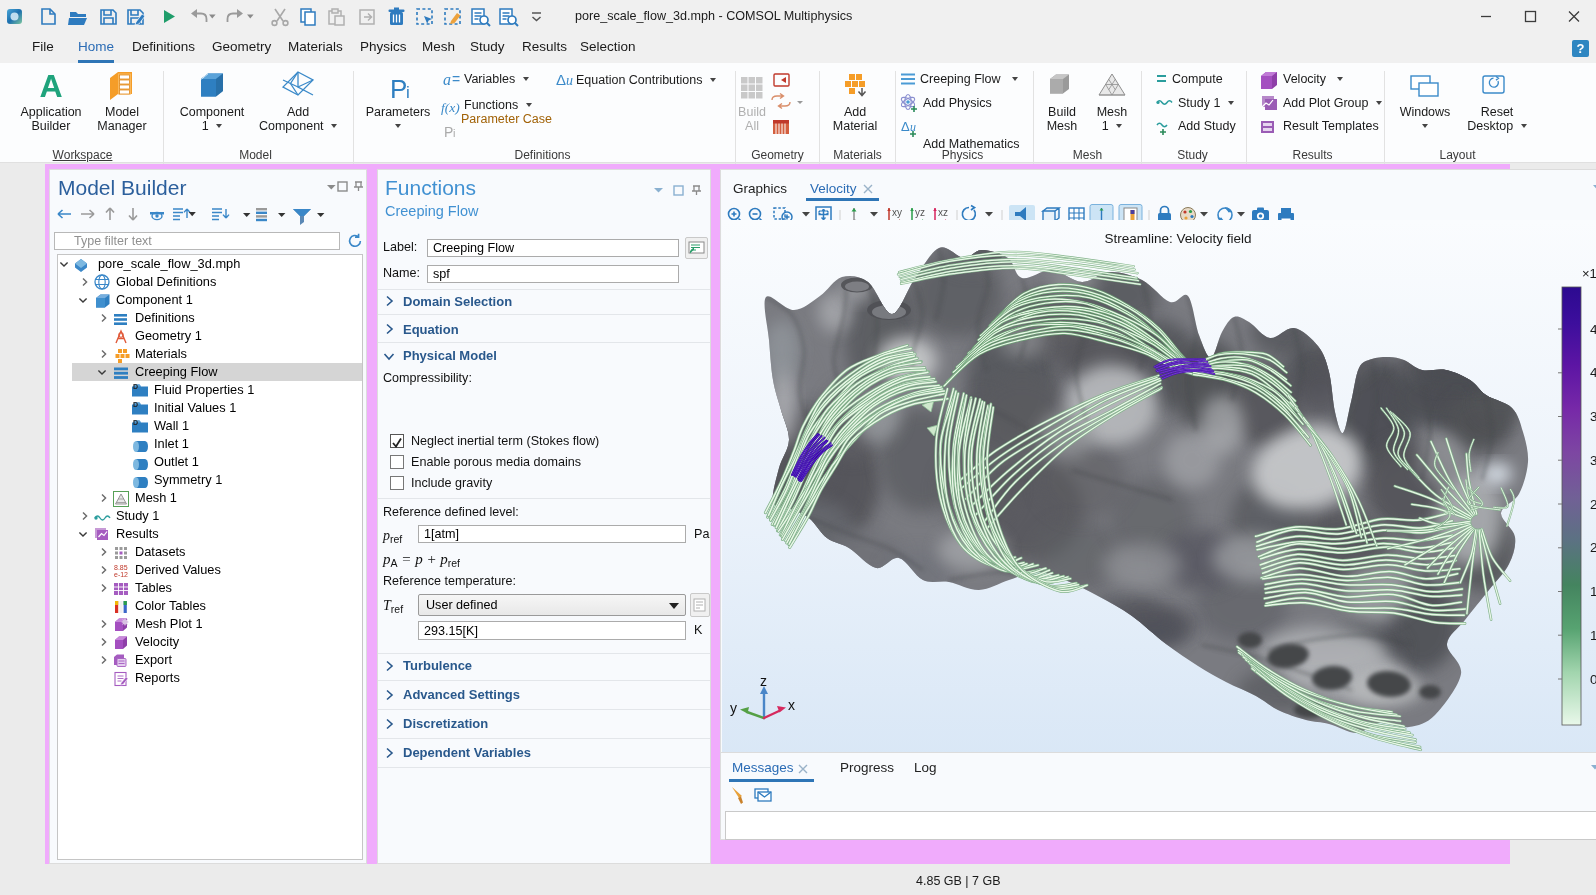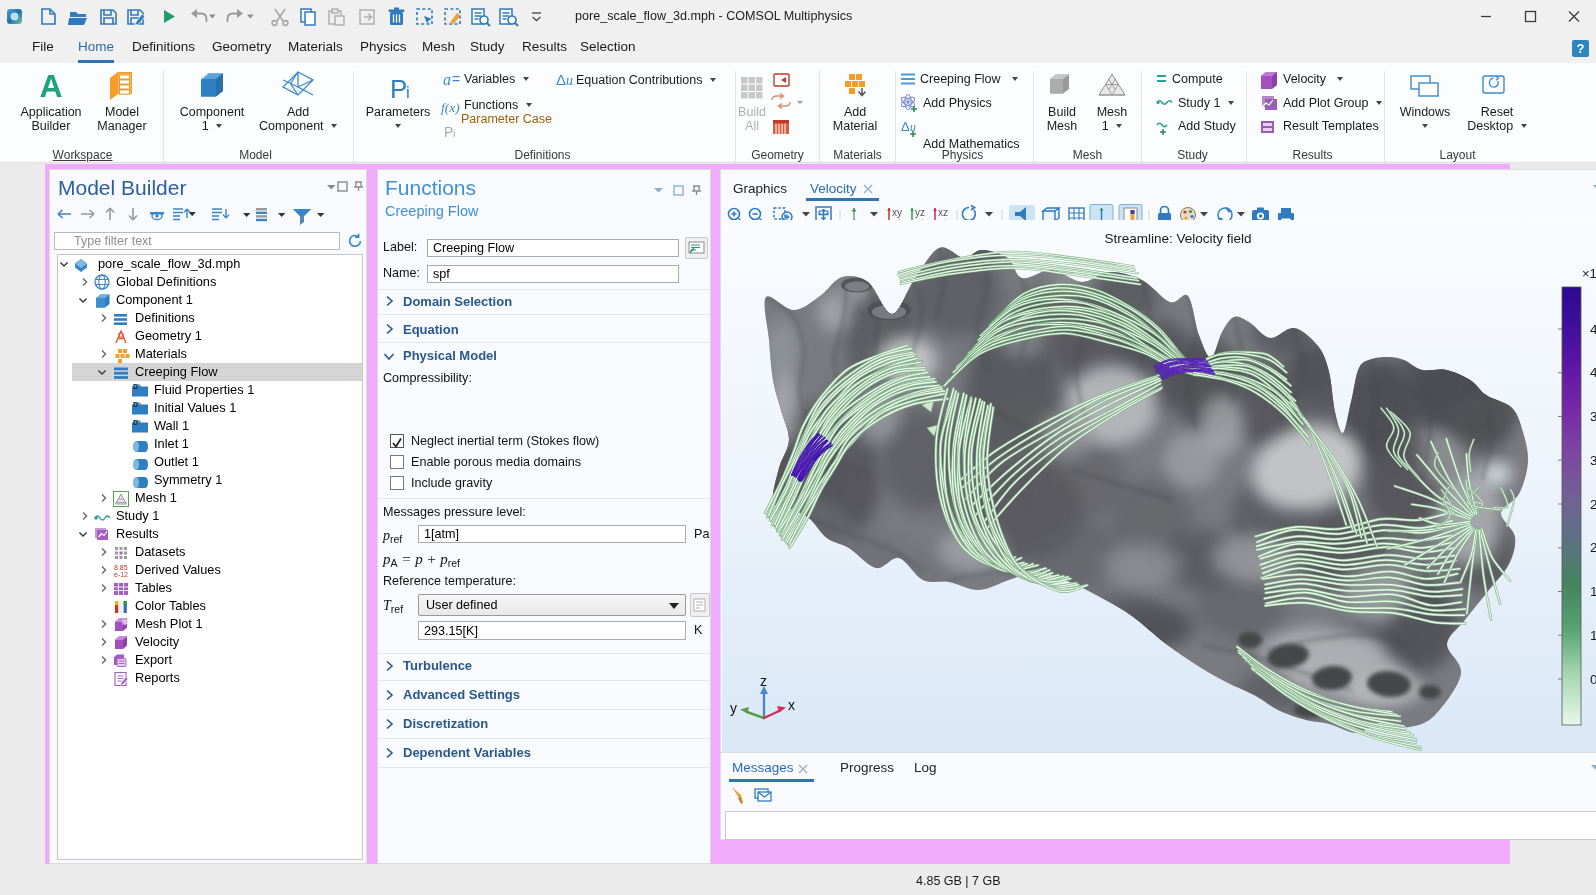--- a/index.html
+++ b/index.html
@@ -616,21 +616,21 @@
     <div class="flabel" style="left:5px; top:201px;">Compressibility:</div>
     <div style="position:absolute; left:12px; top:264px; width:14px; height:14px; border:1.5px solid #555; background:#fff;"><svg width="12" height="12">
           <path d="M2 6 l3 3.5 L10 1.5" stroke="#222" stroke-width="1.8" fill="none"></path>
         </svg></div>
     <div class="flabel" style="left:33px; top:264px;">Neglect inertial term (Stokes flow)</div>
     <div style="position:absolute; left:12px; top:285px; width:14px; height:14px; border:1.5px solid #777; background:#fff;"></div>
     <div class="flabel" style="left:33px; top:285px;">Enable porous media domains</div>
     <div style="position:absolute; left:12px; top:306px; width:14px; height:14px; border:1.5px solid #777; background:#fff;"></div>
     <div class="flabel" style="left:33px; top:306px;">Include gravity</div>
     <div class="divline" style="top:328px;"></div>
-    <div class="flabel" style="left:5px; top:335px;">Messages pressure level:</div>
+    <div class="flabel" style="left:5px; top:335px;">Reference defined level:</div>
     <div class="flabel" style="left:5px; top:358px; font-style:italic; font-family:'Liberation Serif'; font-size:14px;">p<span style="font-size:10.5px; vertical-align:-3px; font-style:normal; font-family:'Liberation Sans';">ref</span></div>
     <input style="position: absolute; left: 40px; top: 355px; width: 268px; height: 18px; border: 1px solid rgb(171, 171, 171); font-size: 12.6px; padding-left: 5px; background: rgb(255, 255, 255);" value="1[atm]">
     <div class="flabel" style="left:316px; top:357px;">Pa</div>
     <div class="flabel" style="left:5px; top:381px; font-style:italic; font-family:'Liberation Serif'; font-size:15px;">p<span style="font-size:10.5px; vertical-align:-3px; font-style:normal; font-family:'Liberation Sans';">A</span> = p + p<span style="font-size:10.5px; vertical-align:-3px; font-style:normal; font-family:'Liberation Sans';">ref</span></div>
     <div class="flabel" style="left:5px; top:404px;">Reference temperature:</div>
     <div class="flabel" style="left:5px; top:428px; font-style:italic; font-family:'Liberation Serif'; font-size:14px;">T<span style="font-size:10.5px; vertical-align:-3px; font-style:normal; font-family:'Liberation Sans';">ref</span></div>
     <div style="position:absolute; left:40px; top:424px; width:268px; height:22px; background:linear-gradient(#f6f6f6,#e8e8e8); border:1px solid #9a9a9a; border-radius:2px;">
       <span style="position:absolute; left:7px; top:3px; font-size:12.6px;">User defined</span>
       <svg width="12" height="10" style="position:absolute; right:5px; top:7px;">
           <path d="M1 1 l5 6 l5 -6 z" fill="#222"></path>

